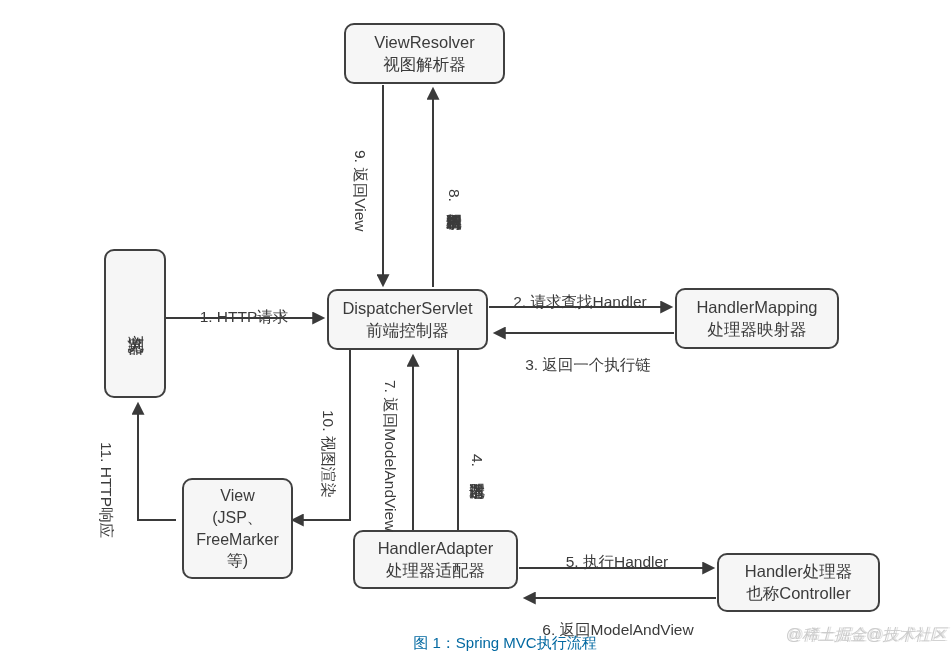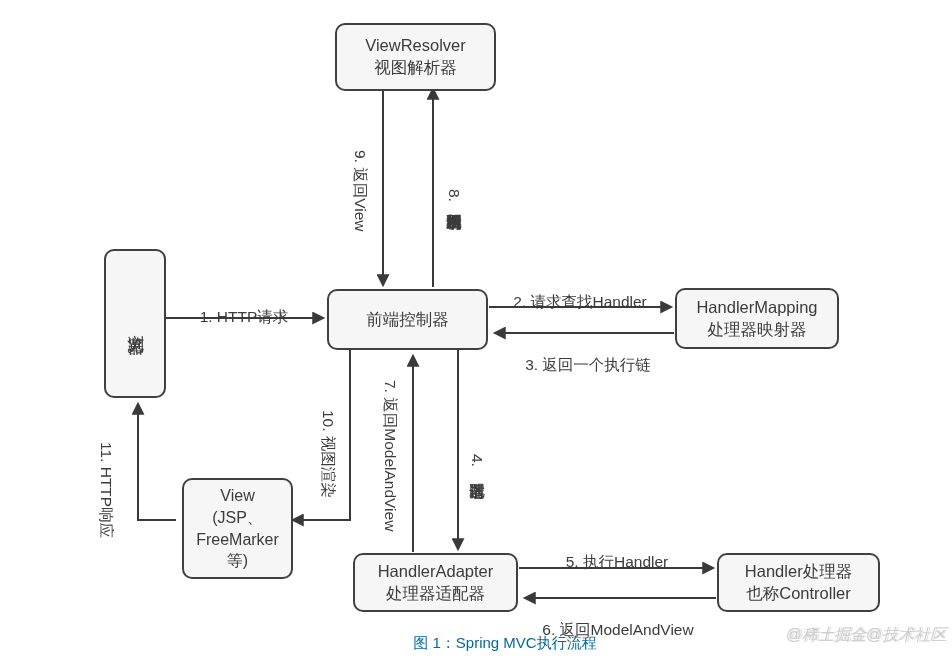--- a/index.html
+++ b/index.html
@@ -23,26 +23,26 @@
     flex-direction: column;
     align-items: center;
     justify-content: center;
     text-align: center;
     z-index: 2;
     line-height: 1.32;
     font-size: 16.5px;
     color: #3b3b3b;
     box-sizing: border-box;
   }
-  .node-viewresolver   { left: 335px; top: 23px;  width: 161px; height: 68px; }
+  .node-viewresolver   { left: 344px; top: 23px;  width: 161px; height: 61px; }
   .node-browser        { left: 104px; top: 249px; width: 62px;  height: 149px; }
   .node-dispatcher     { left: 327px; top: 289px; width: 161px; height: 61px; }
   .node-handlermapping { left: 675px; top: 288px; width: 164px; height: 61px; }
   .node-view           { left: 175px; top: 478px; width: 111px; height: 101px; font-size: 16px; line-height: 1.35; margin-left: 7px; }
-  .node-handleradapter { left: 353px; top: 553px; width: 165px; height: 59px; }
+  .node-handleradapter { left: 353px; top: 530px; width: 165px; height: 59px; }
   .node-handler        { left: 717px; top: 553px; width: 163px; height: 59px; }
 
   .node-browser .vtext {
     writing-mode: vertical-rl;
     text-orientation: upright;
     letter-spacing: 2px;
     font-size: 17px;
   }
 
   .elabel {
@@ -123,20 +123,21 @@
   <div class="node node-viewresolver">
     <div>ViewResolver</div>
     <div>视图解析器</div>
   </div>
 
   <div class="node node-browser">
     <div class="vtext">浏览器</div>
   </div>
 
   <div class="node node-dispatcher">
+    <div>DispatcherServlet</div>
     <div>前端控制器</div>
   </div>
 
   <div class="node node-handlermapping">
     <div>HandlerMapping</div>
     <div>处理器映射器</div>
   </div>
 
   <div class="node node-view">
     <div>View</div>

